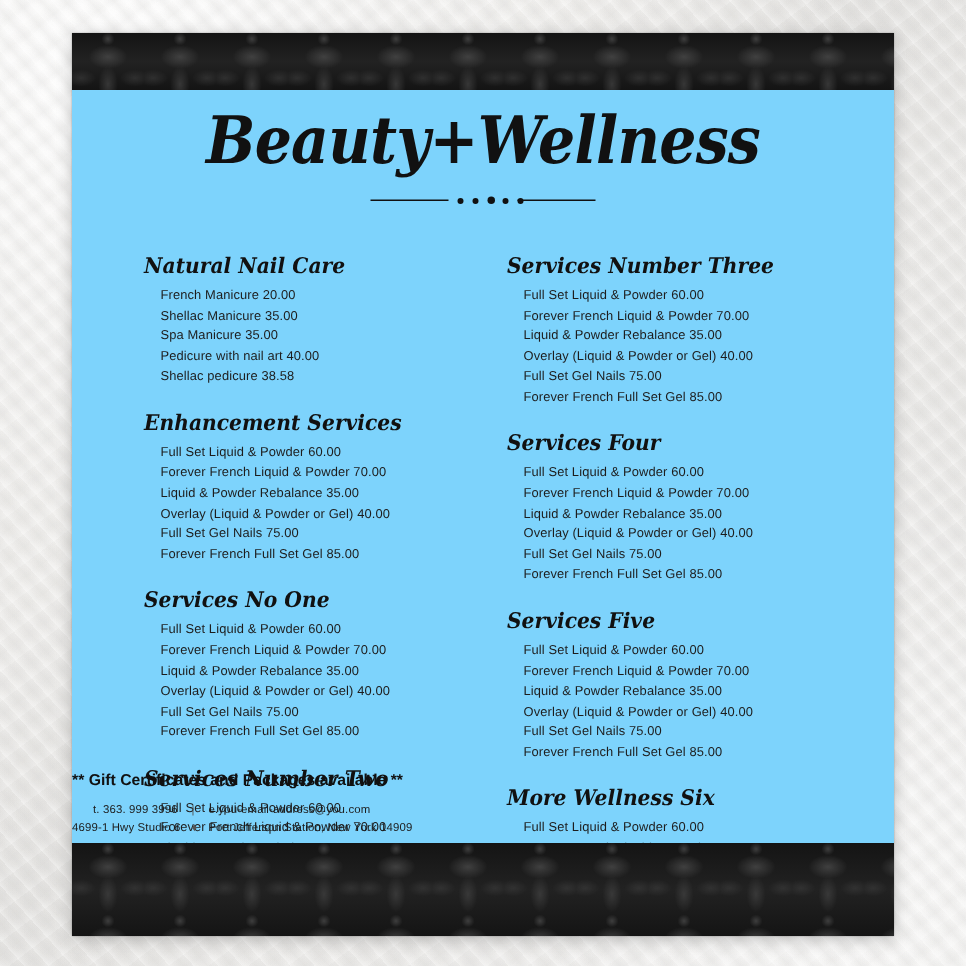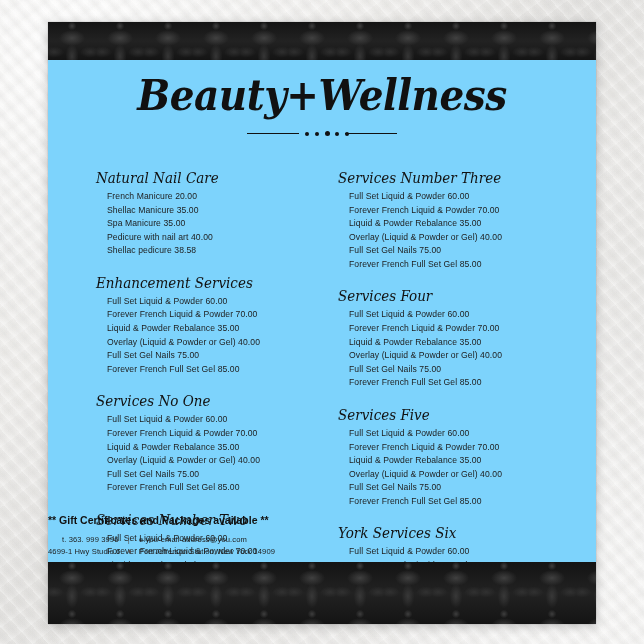--- a/index.html
+++ b/index.html
@@ -116,21 +116,21 @@
     padding: 0 48px;
     box-sizing: border-box;
   }
   .column { width: 50%; box-sizing: border-box; }
   .column.right { padding-left: 16px; }
 
   .section { margin-bottom: 17px; }
   .section-title {
     font-family: "DejaVu Serif", serif;
     font-style: italic;
-    font-weight: 400;
+    font-weight: 700;
     font-size: 13.5px;
     color: #111;
     margin-bottom: 4px;
     transform: scaleY(1.06);
     transform-origin: left bottom;
   }
   .item {
     font-family: "Liberation Sans", sans-serif;
     font-size: 8.6px;
     color: #1d1d1d;
@@ -264,21 +264,21 @@
         <div class="section-title">Services Five</div>
         <div class="item">Full Set Liquid &amp; Powder  60.00</div>
         <div class="item">Forever French Liquid &amp; Powder  70.00</div>
         <div class="item">Liquid &amp; Powder Rebalance  35.00</div>
         <div class="item">Overlay (Liquid &amp; Powder or Gel)  40.00</div>
         <div class="item">Full Set Gel Nails  75.00</div>
         <div class="item">Forever French Full Set Gel  85.00</div>
       </div>
 
       <div class="section">
-        <div class="section-title">York Services Six</div>
+        <div class="section-title">More Wellness Six</div>
         <div class="item">Full Set Liquid &amp; Powder  60.00</div>
         <div class="item">Forever French Liquid &amp; Powder  70.00</div>
         <div class="item">Liquid &amp; Powder Rebalance  35.00</div>
         <div class="item">Overlay (Liquid &amp; Powder or Gel)  40.00</div>
         <div class="item">Full Set Gel Nails  75.00</div>
         <div class="item">Forever French Full Set Gel  85.00</div>
       </div>
 
     </div>
   </div>

